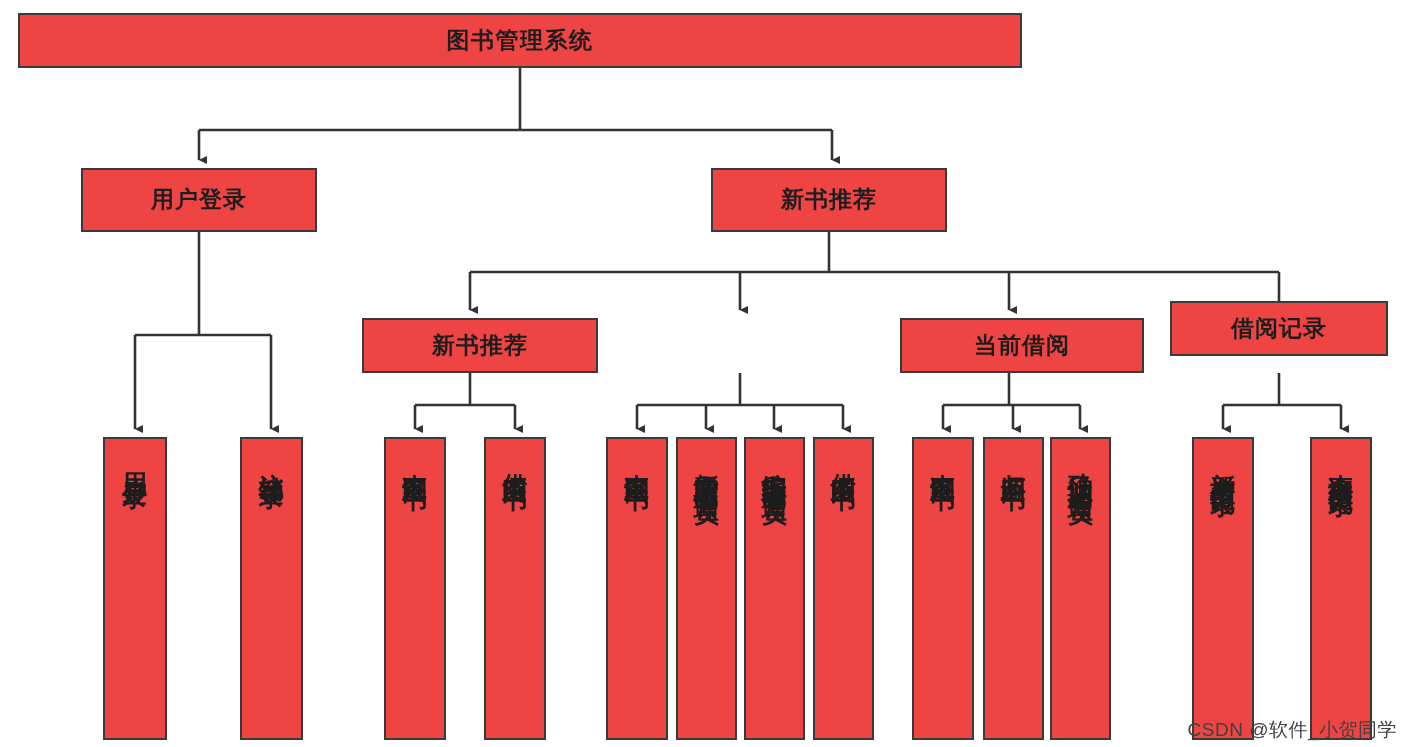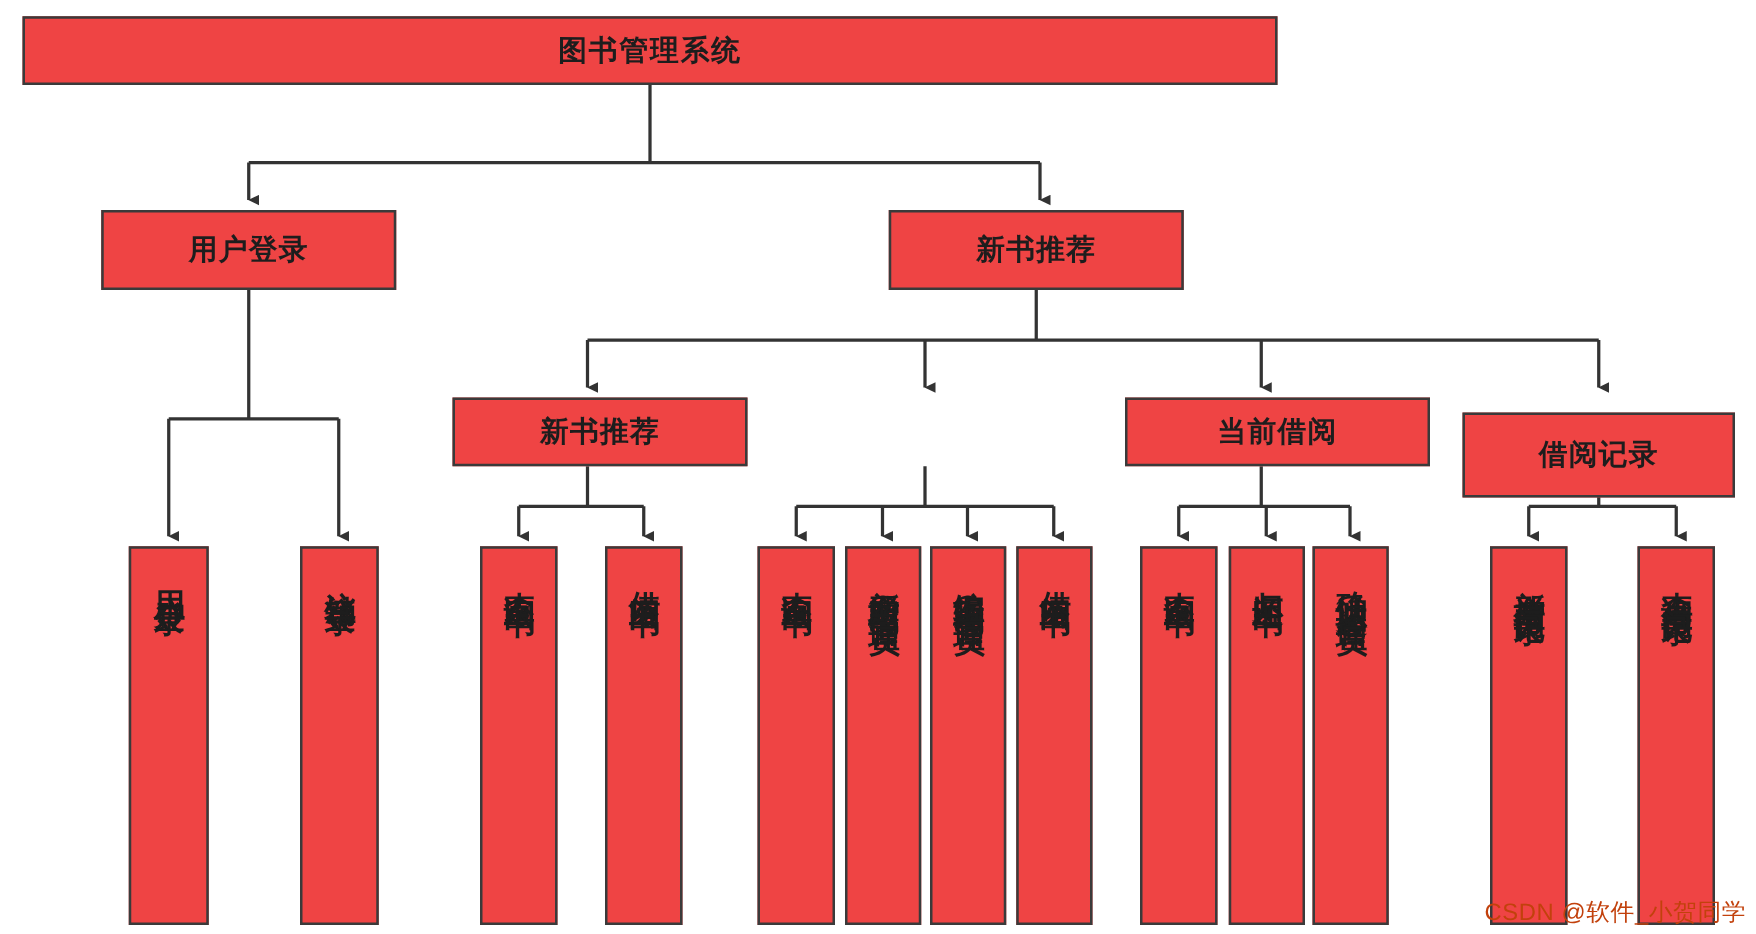--- a/index.html
+++ b/index.html
@@ -58,21 +58,21 @@
     letter-spacing:4px;
     white-space:nowrap;
     color:#1d1d1d;
   }
   
   #watermark{
     position:absolute;
     right:8px;
     bottom:4px;
     font-size:19px;
-    color:#c2410c;
+    color:#404040;
     letter-spacing:0.5px;
     white-space:nowrap;
     user-select:none;
   }
 </style>
 </head>
 <body>
 
 <div id="canvas">
 
@@ -136,21 +136,21 @@
   <div class="node horiz" style="left:711px; top:168px; width:236px; height:64px;">
     <span>新书推荐</span>
   </div>
 
   <div class="node horiz" style="left:362px; top:318px; width:236px; height:55px;">
     <span>新书推荐</span>
   </div>
   <div class="node horiz" style="left:900px; top:318px; width:244px; height:55px;">
     <span>当前借阅</span>
   </div>
-  <div class="node horiz" style="left:1170px; top:330px; width:218px; height:68px;">
+  <div class="node horiz" style="left:1170px; top:301px; width:218px; height:55px;">
     <span>借阅记录</span>
   </div>
 
   <div class="node vert" style="left:103px; top:437px; width:64px; height:303px;">
     <span class="vlabel">用户登录</span>
   </div>
   <div class="node vert" style="left:240px; top:437px; width:63px; height:303px;">
     <span class="vlabel">注销登录</span>
   </div>
 

